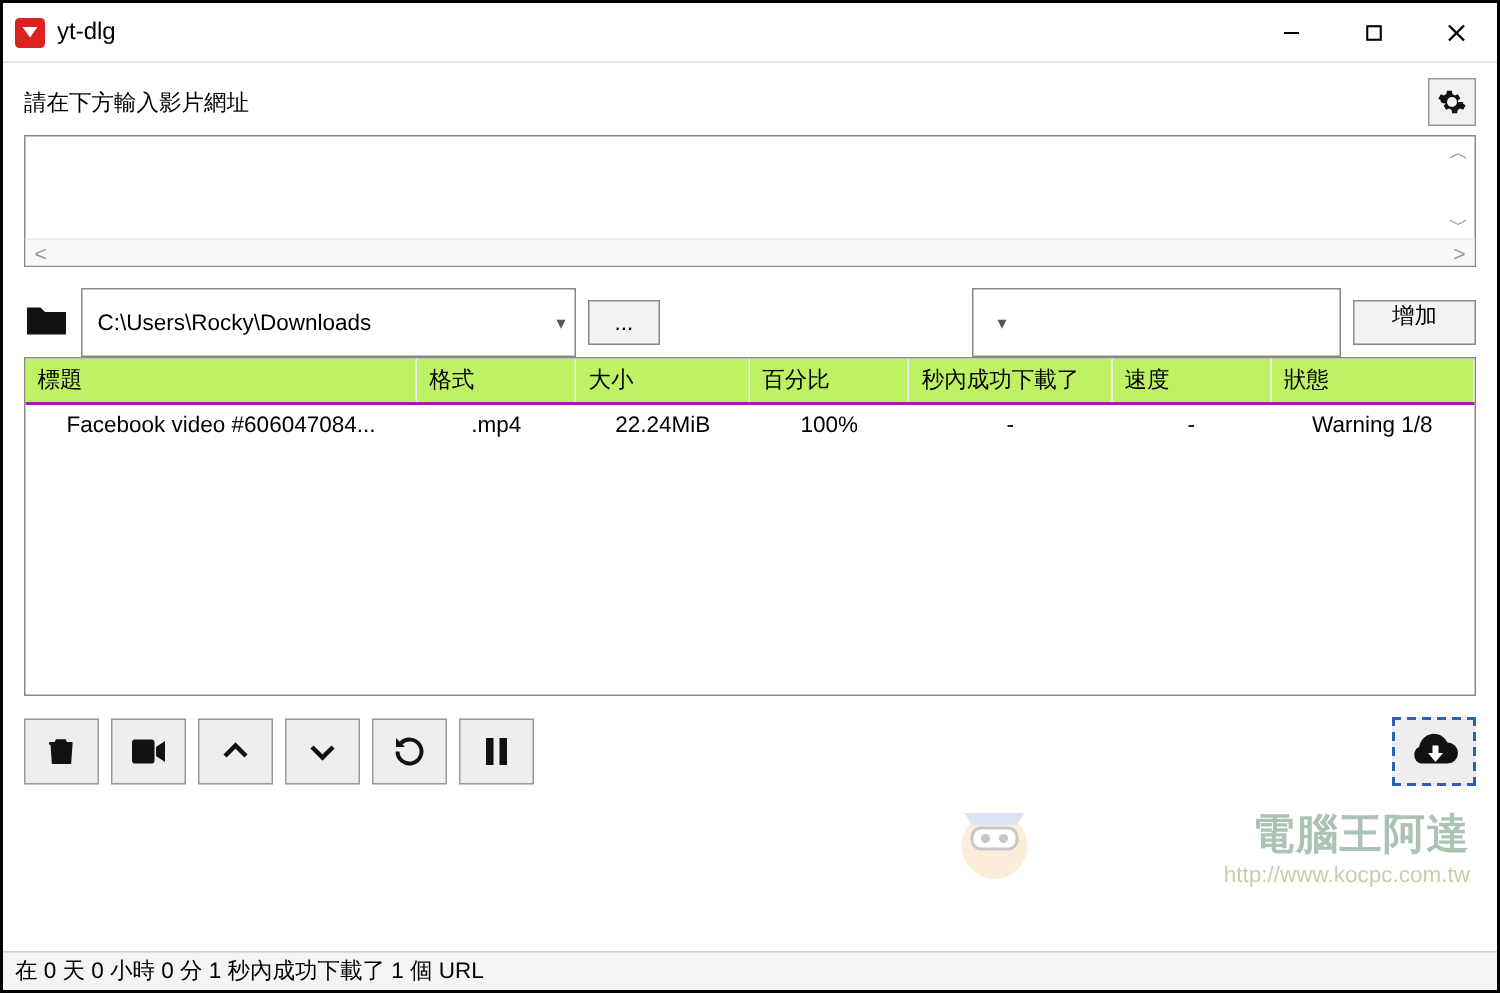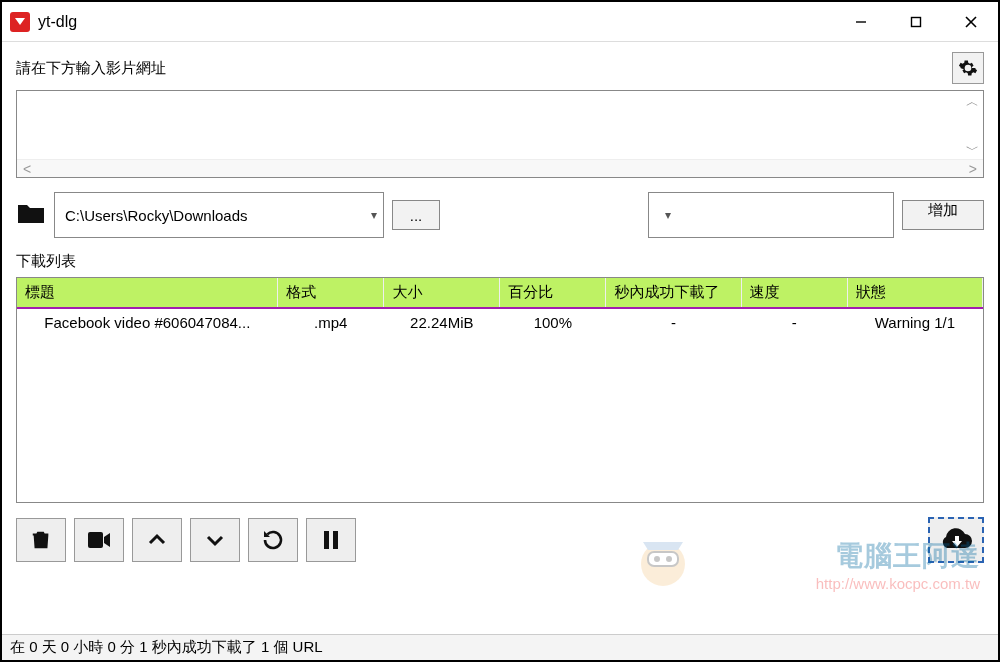--- a/index.html
+++ b/index.html
@@ -156,22 +156,22 @@
     display:flex;align-items:center;
     padding:0 8px;
     font-size:15px;
   }
   
   .watermark{
     position:absolute; right:18px; bottom:42px;
     text-align:right; pointer-events:none; opacity:.35;
     font-family: Arial, sans-serif;
   }
-  .watermark .big{ font-size:28px; color:#0369a1; font-weight:bold; letter-spacing:1px;}
-  .watermark .url{ font-size:15px; color:#ef4444; }
+  .watermark .big{ font-size:28px; color:#14532d; font-weight:bold; letter-spacing:1px;}
+  .watermark .url{ font-size:15px; color:#4d7c0f; }
   .mascot{
     position:absolute; right:300px; bottom:40px;
     opacity:.32; pointer-events:none;
   }
 </style>
 </head>
 <body>
 
 <div class="window">
 
@@ -233,21 +233,20 @@
       </div>
       <div class="gap"></div>
       <div class="combo format-combo">
         <span class="caret">▾</span>
       </div>
       <div class="add-btn">
         <span>增加</span>
       </div>
     </div>
 
-    <div class="list-label">下載列表</div>
 
     <div class="table-box">
       <table>
         <colgroup>
           <col style="width:27%">
             <col style="width:11%">
             <col style="width:12%">
           <col style="width:11%">
             <col style="width:14%">
             <col style="width:11%">
@@ -265,21 +264,21 @@
           </tr>
         </thead>
         <tbody id="tbody">
             <tr>
               <td>Facebook video #606047084...</td>
               <td>.mp4</td>
               <td>22.24MiB</td>
               <td>100%</td>
               <td>-</td>
               <td>-</td>
-              <td>Warning 1/1</td>
+              <td>Warning 1/8</td>
             </tr>
           </tbody>
       </table>
     </div>
 
     <div class="toolbar">
       <div class="tb-btn">
         <svg width="22" height="22" viewBox="0 0 24 24">
             <path fill="#111" d="M4 7h16l-1 14H5L4 7zm5-4h6l1 2h4v2H3V5h4l1-2z"></path>
           </svg>

